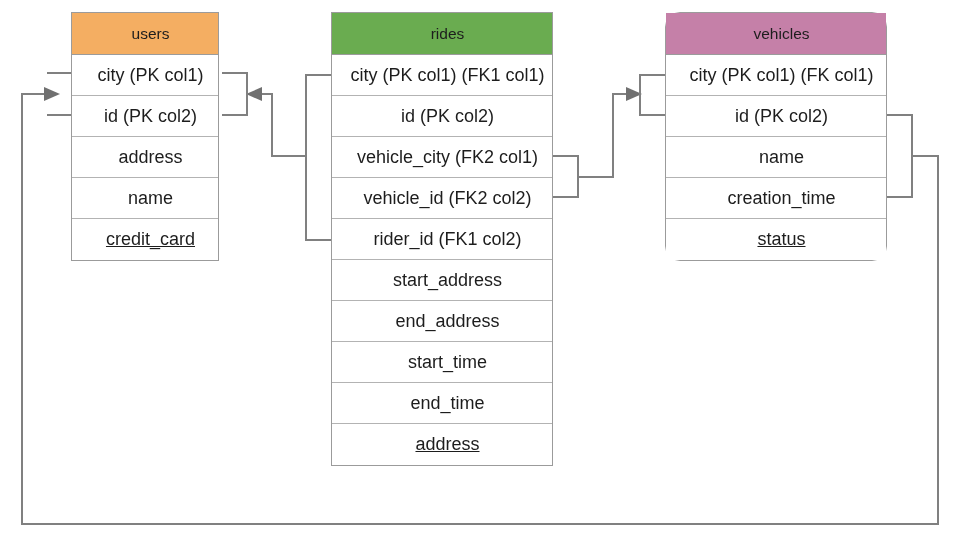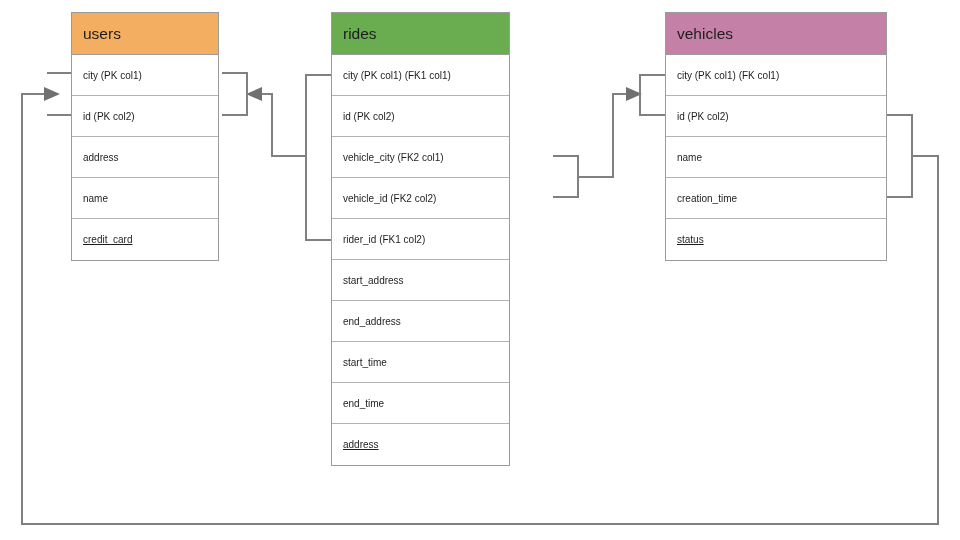--- a/index.html
+++ b/index.html
@@ -15,49 +15,50 @@
     font-family: "Liberation Sans", sans-serif;
     overflow: hidden;
   }
   
   .entity {
     position: absolute;
     box-sizing: border-box;
     border: 1px solid #9b9b9b;
     background: #ffffff;
     z-index: 3;
+    text-align: center;
   }
   .entity-header {
     box-sizing: border-box;
     height: 42px;
     line-height: 42px;
     padding: 0 0 0 11px;
     font-size: 15.5px;
     color: #1d1d1d;
     border-bottom: 1px solid #9b9b9b;
     white-space: nowrap;
     overflow: hidden;
   }
   .entity-row {
     box-sizing: border-box;
     height: 41px;
     line-height: 41px;
     padding: 0 0 0 11px;
-    font-size: 10px;
+    font-size: 18px;
     color: #1d1d1d;
     border-bottom: 1px solid #b3b3b3;
     background: #ffffff;
     white-space: nowrap;
     overflow: hidden;
   }
   .entity-row:last-child { border-bottom: none; text-decoration: underline; }
 
   #tbl-users    { left: 71px;  top: 12px; width: 148px; }
-  #tbl-rides    { left: 331px; top: 12px; width: 179px; }
-  #tbl-vehicles { left: 665px; top: 12px; width: 222px; }
+  #tbl-rides    { left: 331px; top: 12px; width: 222px; }
+  #tbl-vehicles { left: 665px; top: 12px; width: 222px; border-radius: 15px; }
 
   
   #connectors {
     position: absolute;
     left: 0; top: 0;
     width: 960px; height: 540px;
     z-index: 1;
     pointer-events: none;
   }
   #connectors path, #connectors polyline {

